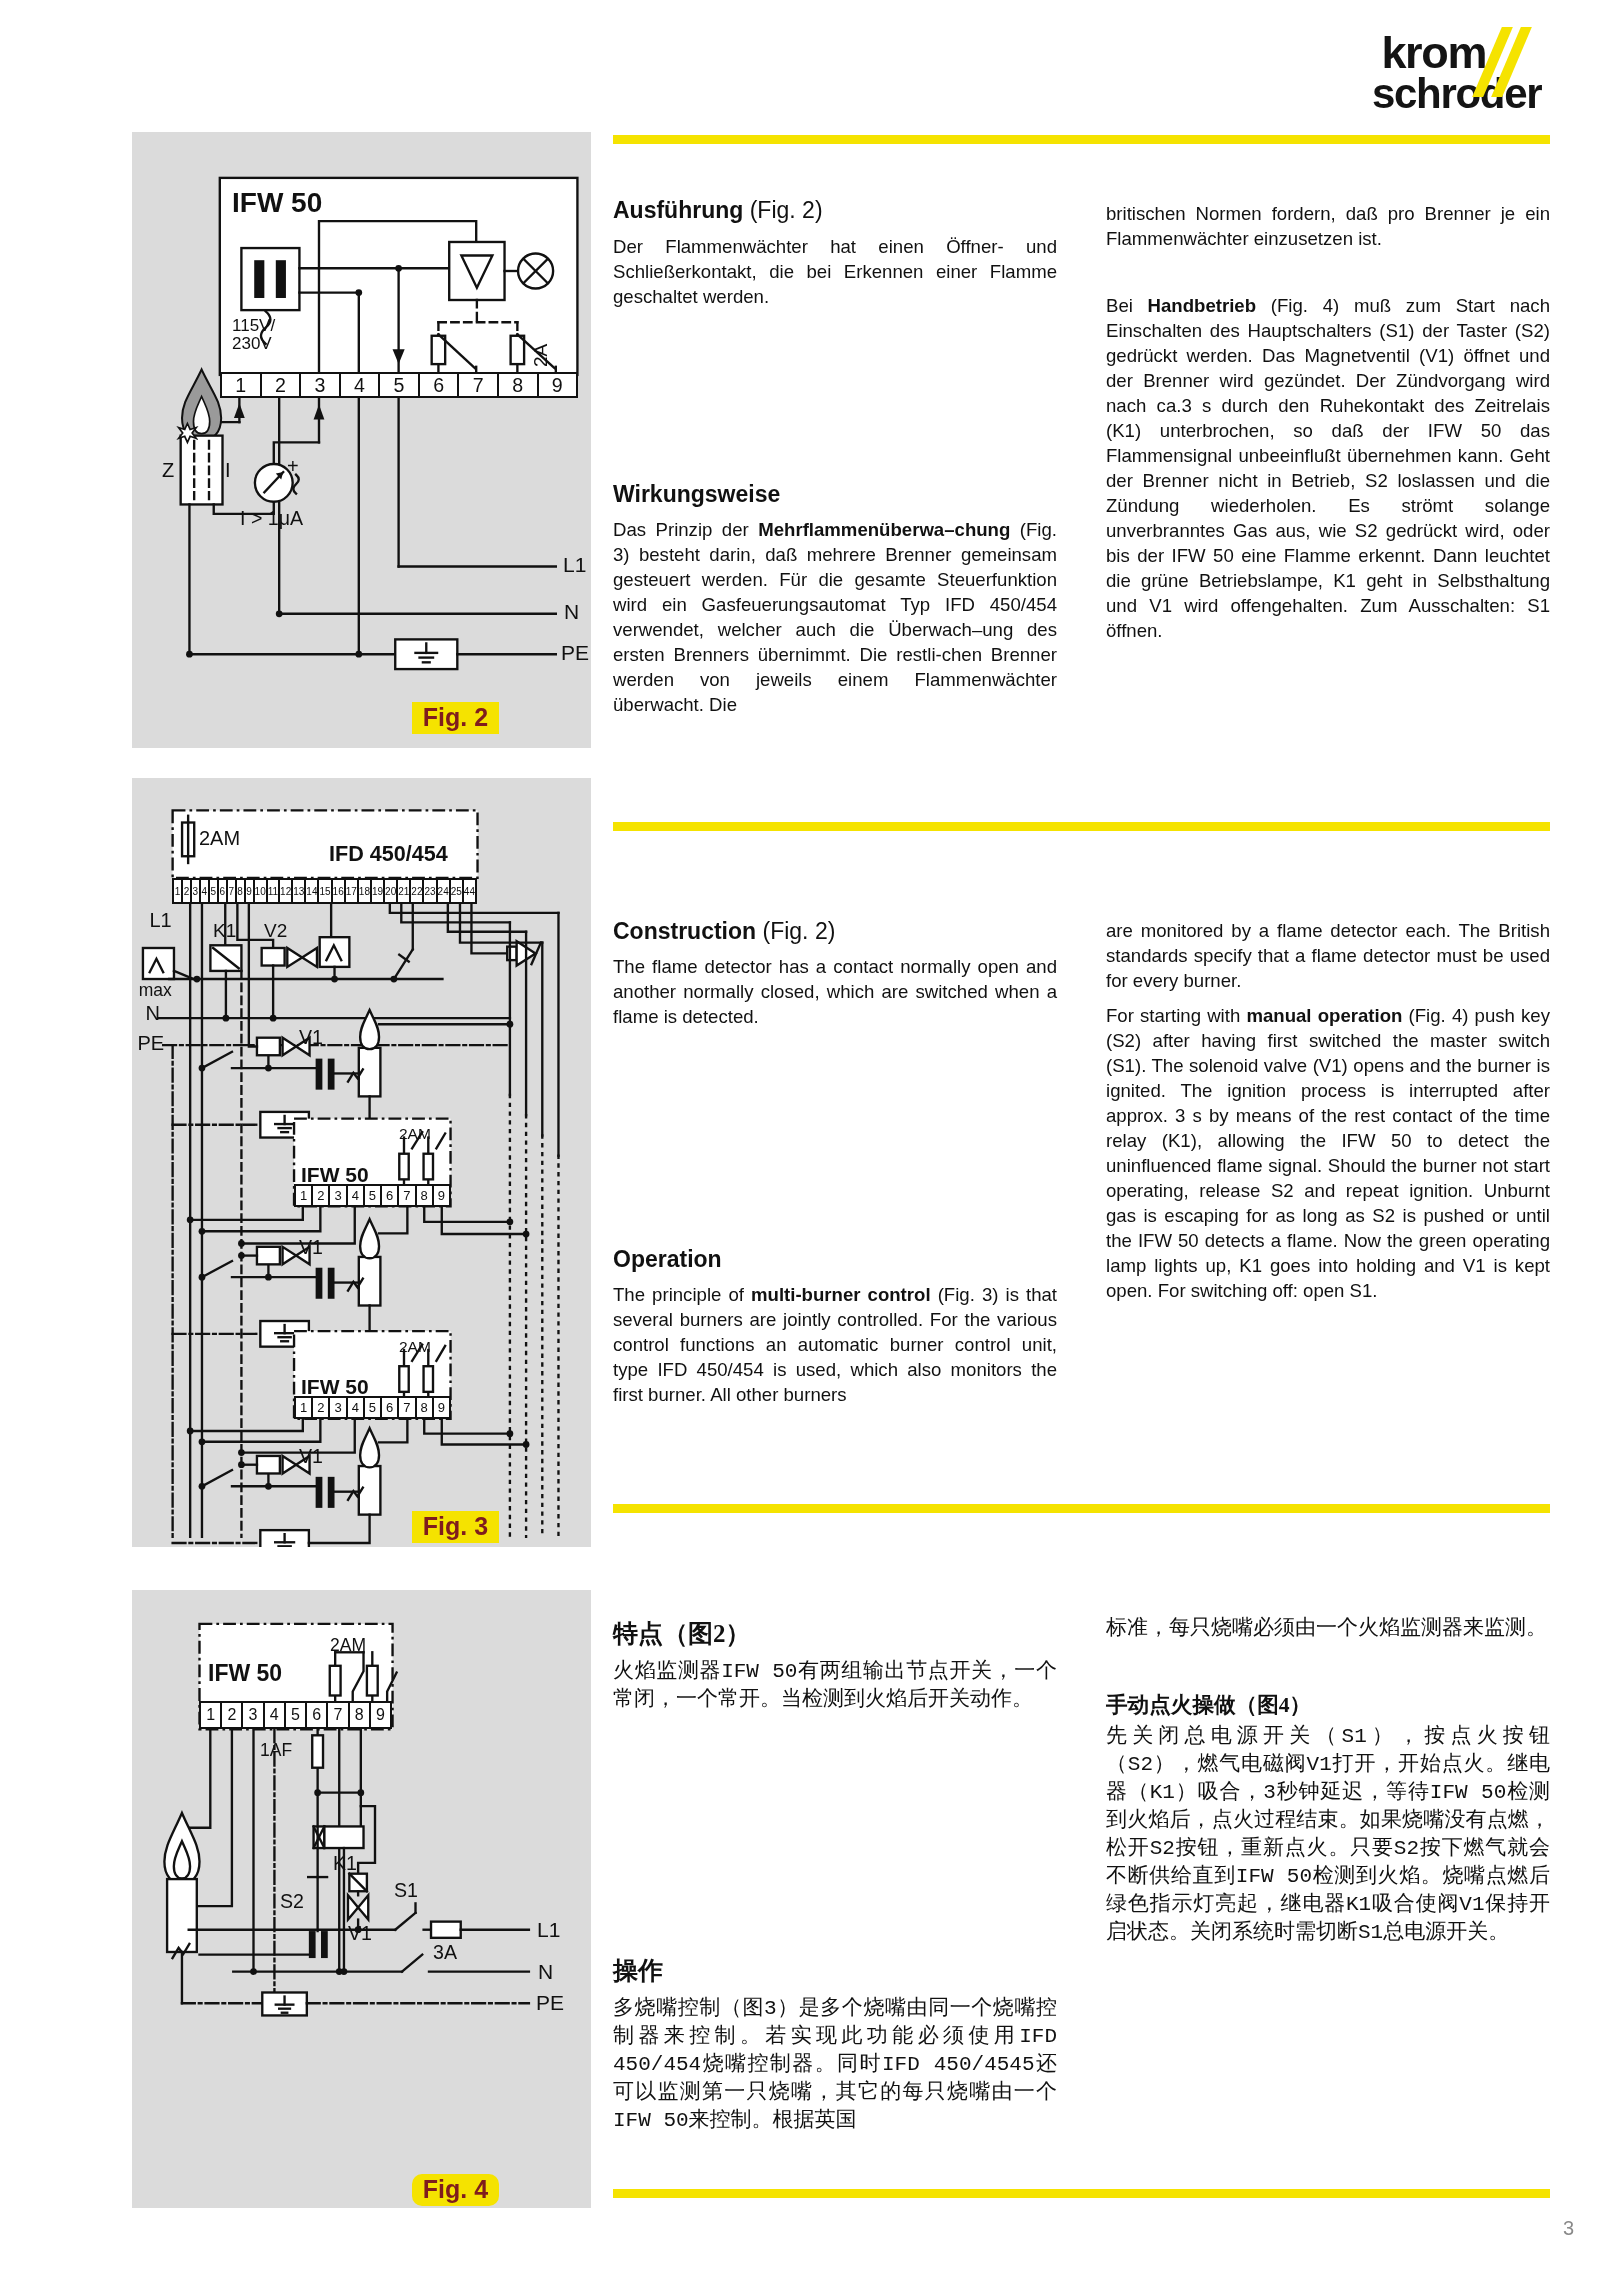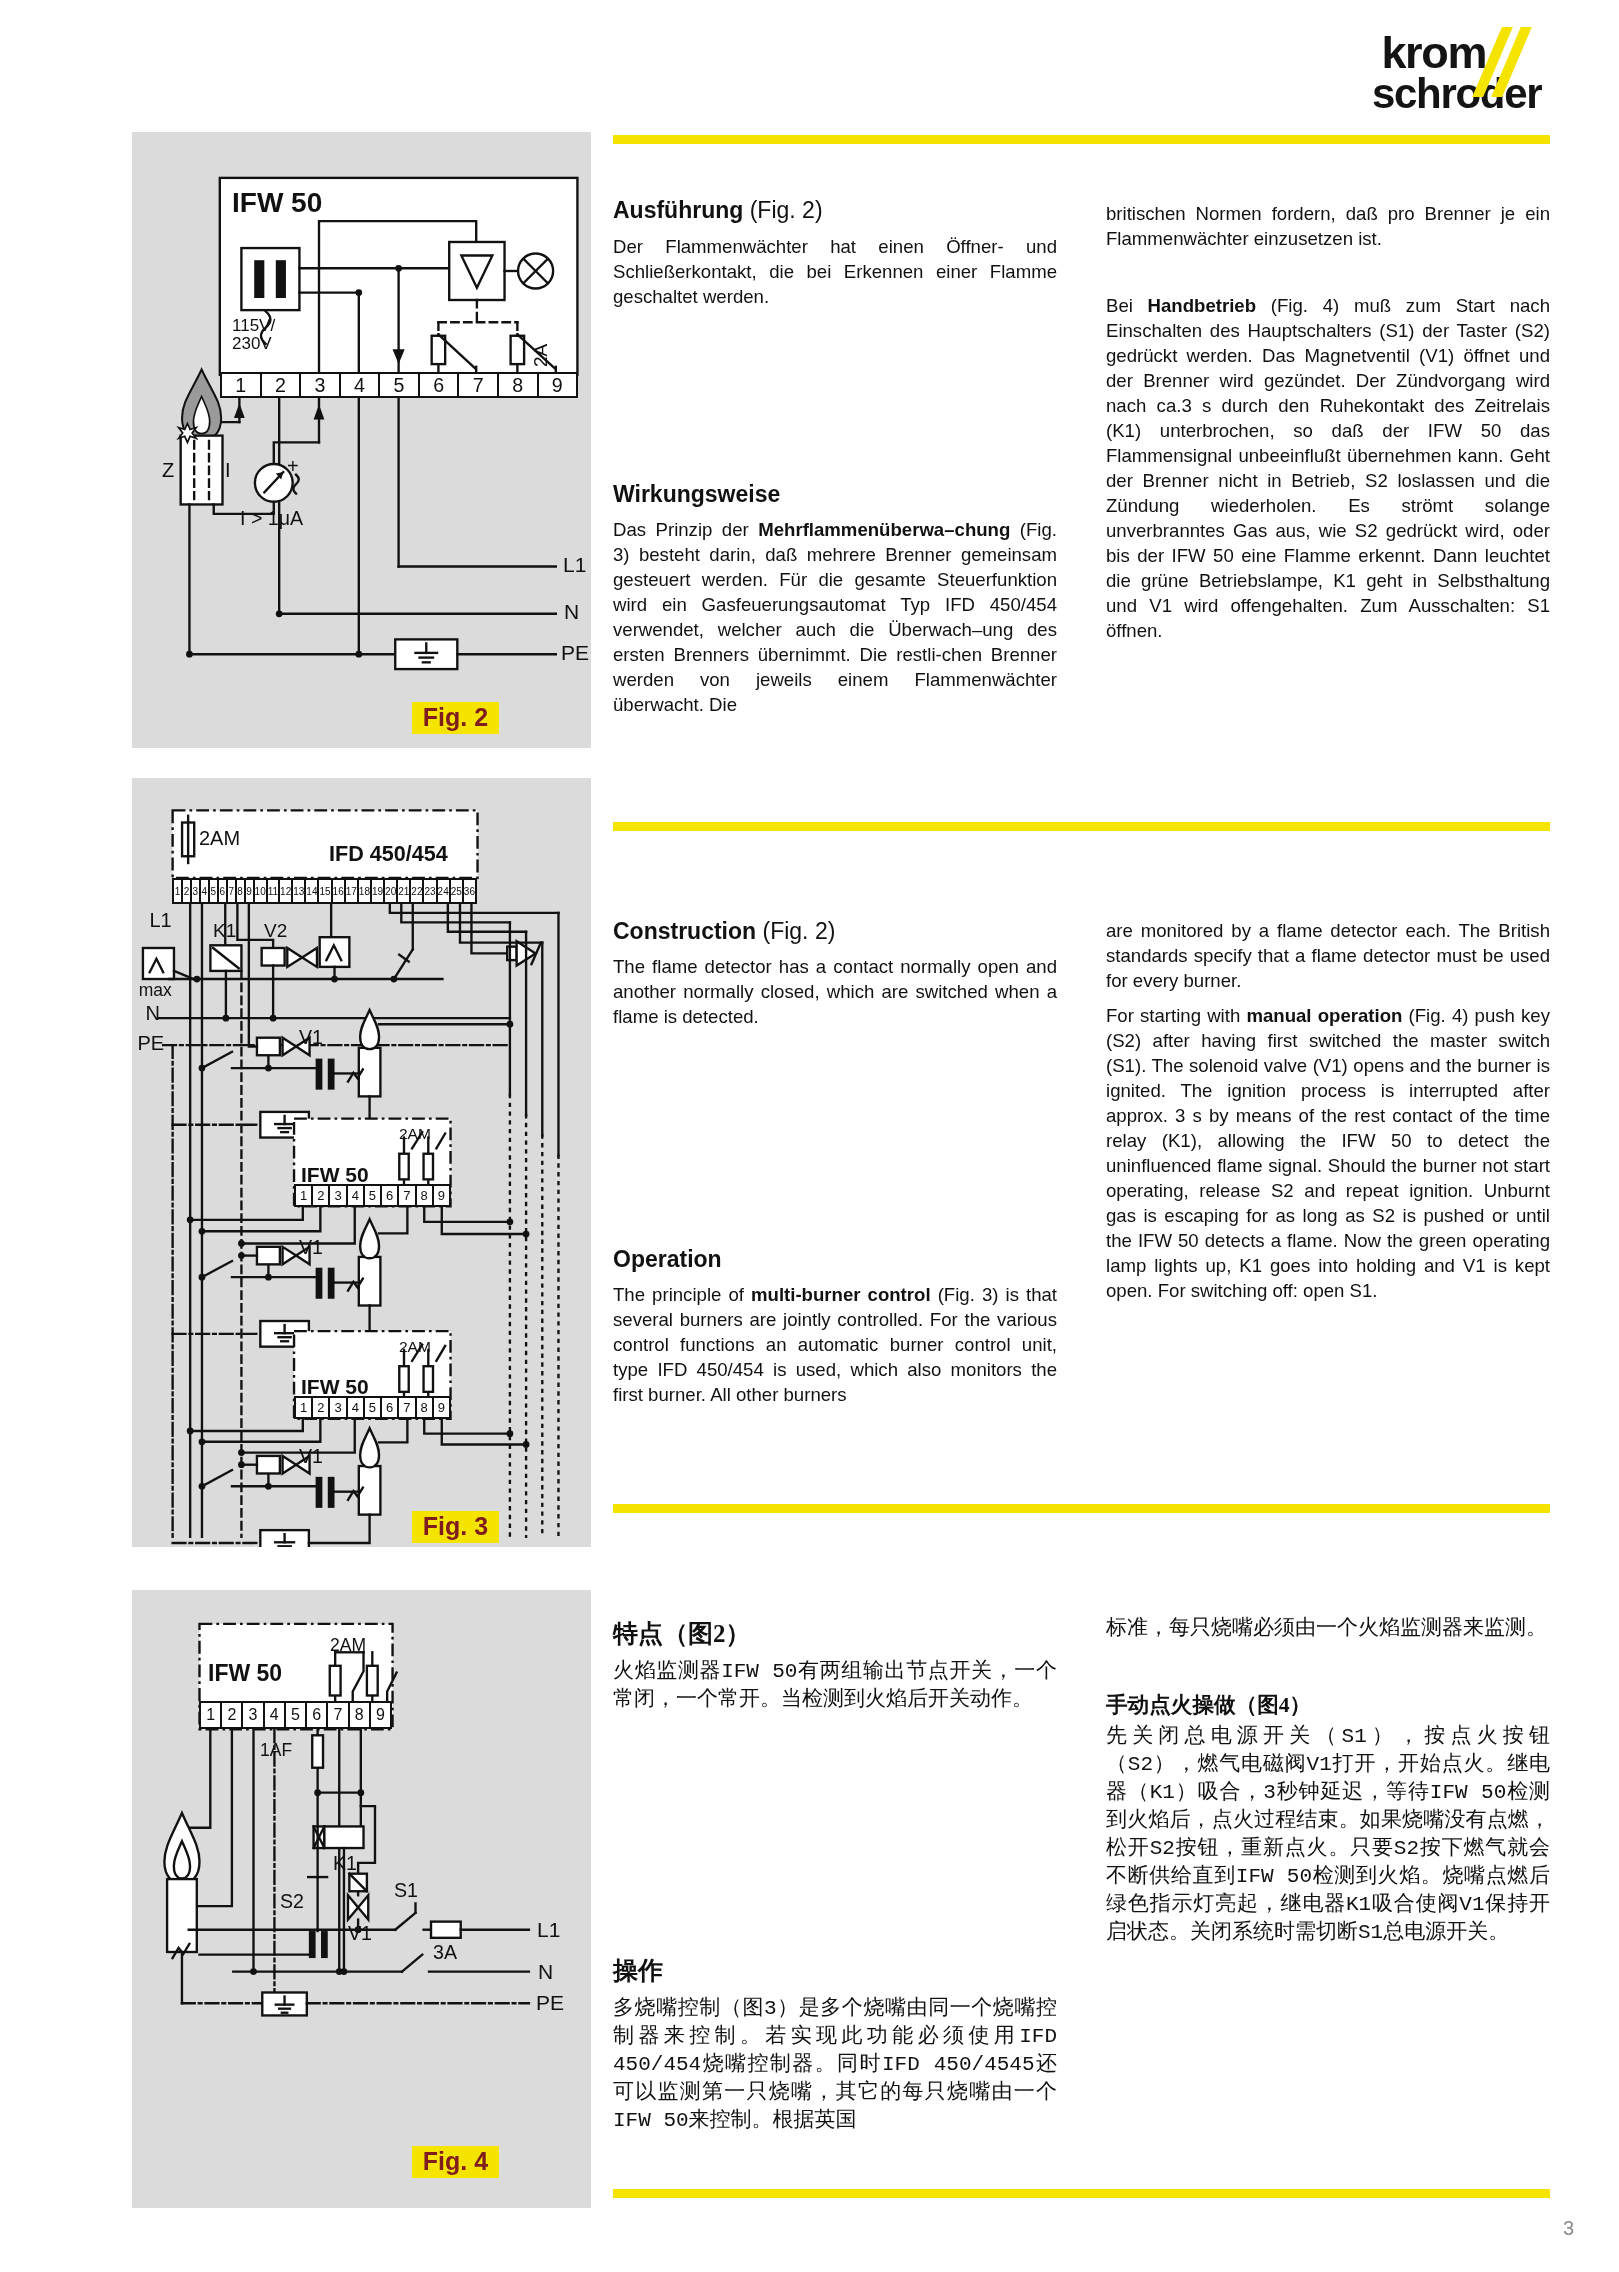--- a/index.html
+++ b/index.html
@@ -348,21 +348,21 @@
         <span class="tcell">16</span>
         <span class="tcell">17</span>
         <span class="tcell">18</span>
         <span class="tcell">19</span>
         <span class="tcell">20</span>
         <span class="tcell">21</span>
         <span class="tcell">22</span>
         <span class="tcell">23</span>
         <span class="tcell">24</span>
         <span class="tcell">25</span>
-        <span class="tcell">36</span>
+        <span class="tcell">44</span>
       </div>
     <div class="tstrip" style="left:162px;top:406px;width:157px;height:23px;font-size:13px;">
         <span class="tcell">1</span>
         <span class="tcell">2</span>
         <span class="tcell">3</span>
         <span class="tcell">4</span>
         <span class="tcell">5</span>
         <span class="tcell">6</span>
         <span class="tcell">7</span>
         <span class="tcell">8</span>
@@ -488,21 +488,21 @@
         <span class="tcell">1</span>
         <span class="tcell">2</span>
         <span class="tcell">3</span>
         <span class="tcell">4</span>
         <span class="tcell">5</span>
         <span class="tcell">6</span>
         <span class="tcell">7</span>
         <span class="tcell">8</span>
         <span class="tcell">9</span>
       </div>
-    <div class="badge" style="left:280px;top:556px;">Fig. 4</div>
+    <div class="badge" style="left:280px;top:584px;border-radius:10px;">Fig. 4</div>
   </div>
 
   <div class="tb lat-h" style="left:613px;top:197px;width:444px;">
     <span>Ausführung</span>
     <span class="light">(Fig. 2)</span>
   </div>
   <div class="tb lat" style="left:613px;top:234px;width:444px;">Der Flammenwächter hat einen Öffner- und Schließerkontakt, die bei Erkennen einer Flamme geschaltet werden.</div>
   <div class="tb lat-h" style="left:613px;top:481px;width:444px;">Wirkungsweise</div>
   <div class="tb lat" style="left:613px;top:517px;width:444px;"><span>Das Prinzip der </span><span class="b">Mehrflammenüberwa–chung</span><span> (Fig. 3) besteht darin, daß mehrere Brenner gemeinsam gesteuert werden. Für die gesamte Steuerfunktion wird ein Gasfeuerungsautomat Typ IFD 450/454 verwendet, welcher auch die Überwach–ung des ersten Brenners übernimmt. Die restli-chen Brenner werden von jeweils einem Flammenwächter überwacht. Die</span></div>
   <div class="tb lat" style="left:1106px;top:201px;width:444px;">britischen Normen fordern, daß pro Brenner je ein Flammenwächter einzusetzen ist.</div>

